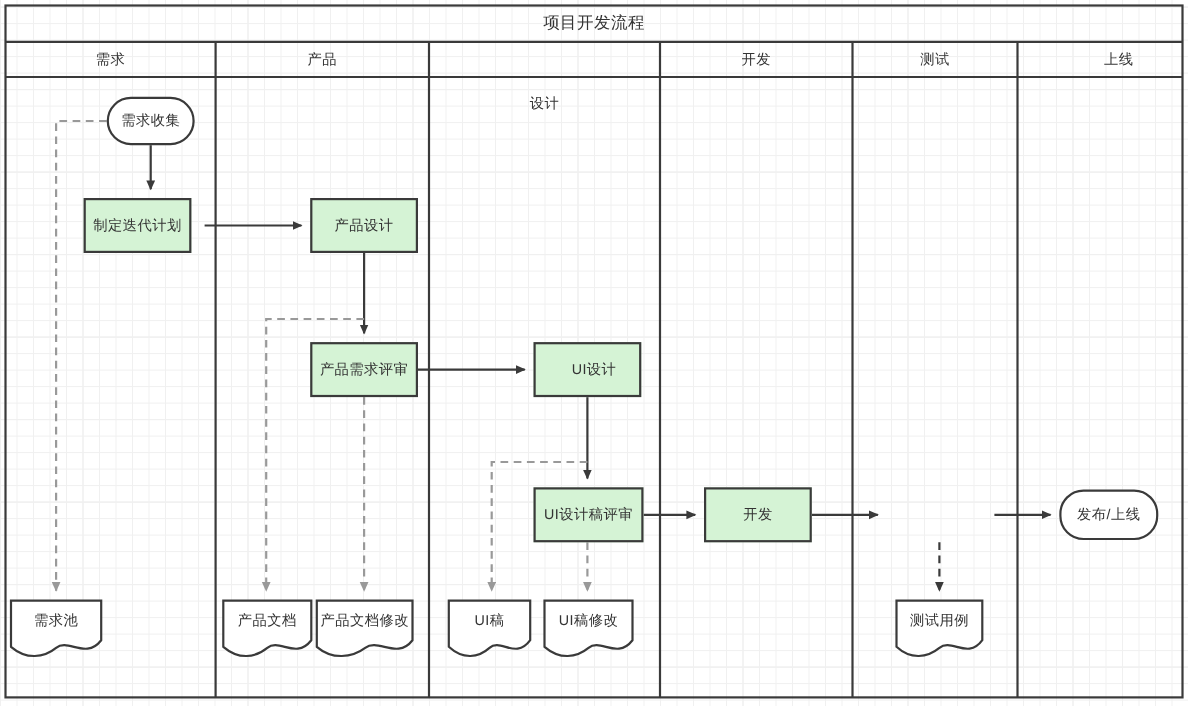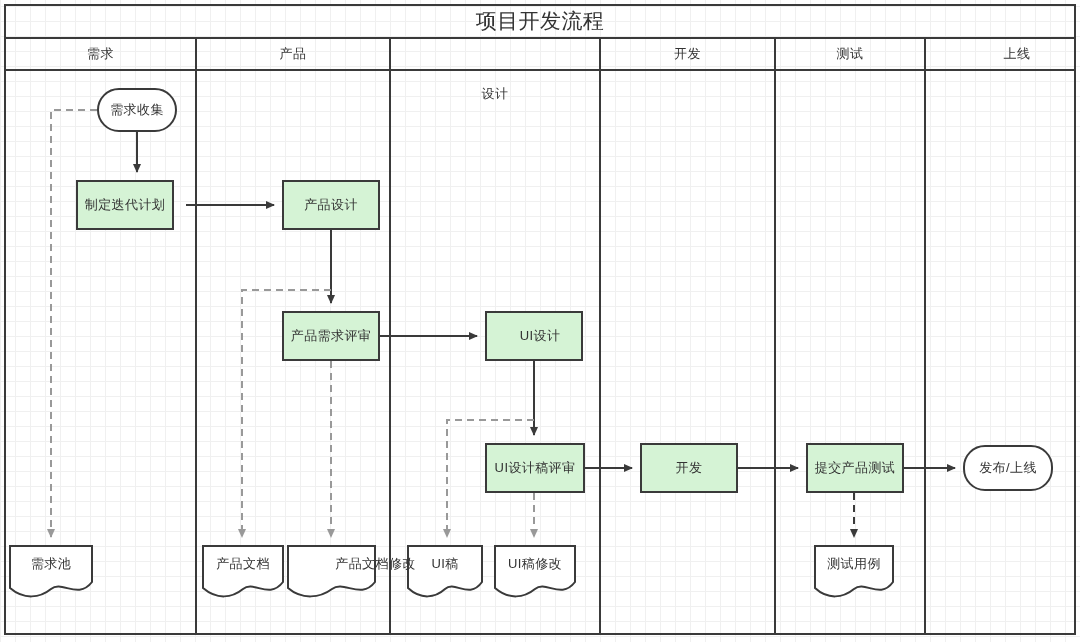--- a/index.html
+++ b/index.html
@@ -132,21 +132,21 @@
       <path d="M815,546 H893 V582 C880,600 865,580 854,589 C843,598 828,600 815,588 Z"></path>
     </g>
 
     <g fill="none" stroke="#3a3a3a" stroke-width="2">
       <rect x="5" y="5" width="1070" height="629"></rect>
       <line x1="5" y1="38" x2="1075" y2="38"></line>
       <line x1="5" y1="70" x2="1075" y2="70"></line>
     </g>
   </svg>
 
-  <div class="node" style="left:5px;top:5px;width:1070px;height:33px;border:none;background:transparent;font-size:21px;">项目开发流程</div>
+  <div class="node" style="left:5px;top:5px;width:1070px;height:33px;border:none;background:transparent;font-size:15px;">项目开发流程</div>
 
   <div class="node" style="left:5px;top:38px;width:191px;height:32px;border:none;background:transparent;">需求</div>
   <div class="node" style="left:196px;top:38px;width:194px;height:32px;border:none;background:transparent;">产品</div>
   <div class="node" style="left:390px;top:38px;width:210px;height:32px;border:none;background:transparent;margin-top:40px;">设计</div>
   <div class="node" style="left:600px;top:38px;width:175px;height:32px;border:none;background:transparent;">开发</div>
   <div class="node" style="left:775px;top:38px;width:150px;height:32px;border:none;background:transparent;">测试</div>
   <div class="node" style="left:925px;top:38px;width:150px;height:32px;border:none;background:transparent;padding-left:34px;">上线</div>
 
   <div class="node terminal" style="left:97px;top:88px;width:80px;height:44px;">需求收集</div>
 
@@ -157,39 +157,38 @@
   <div class="node doc" style="left:10px;top:546px;width:82px;height:50px;">
       <span>需求池</span>
     </div>
 
   <div class="node process" style="left:282px;top:311px;width:98px;height:50px;">产品需求评审</div>
 
   <div class="node doc" style="left:203px;top:546px;width:80px;height:50px;">
       <span>产品文档</span>
     </div>
 
-  <div class="node doc" style="left:288px;top:546px;width:87px;height:50px;margin-left:44px;">
+  <div class="node doc" style="left:288px;top:546px;width:87px;height:50px;">
       <span>产品文档修改</span>
     </div>
 
   <div class="node process" style="left:485px;top:311px;width:98px;height:50px;padding-left:12px;">UI设计</div>
 
   <div class="node process" style="left:485px;top:443px;width:100px;height:50px;">UI设计稿评审</div>
 
   <div class="node doc" style="left:495px;top:546px;width:80px;height:50px;">
       <span>UI稿修改</span>
     </div>
 
   <div class="node doc" style="left:408px;top:546px;width:74px;height:50px;">
       <span>UI稿</span>
     </div>
 
   <div class="node process" style="left:640px;top:443px;width:98px;height:50px;">开发</div>
 
-  <div class="node process" style="left:806px;top:443px;width:98px;height:50px;">提交产品测试</div>
 
   <div class="node doc" style="left:815px;top:546px;width:78px;height:50px;">
       <span>测试用例</span>
     </div>
 
   <div class="node terminal" style="left:963px;top:445px;width:90px;height:46px;">发布/上线</div>
 
 </div>
 
 </body></html>

